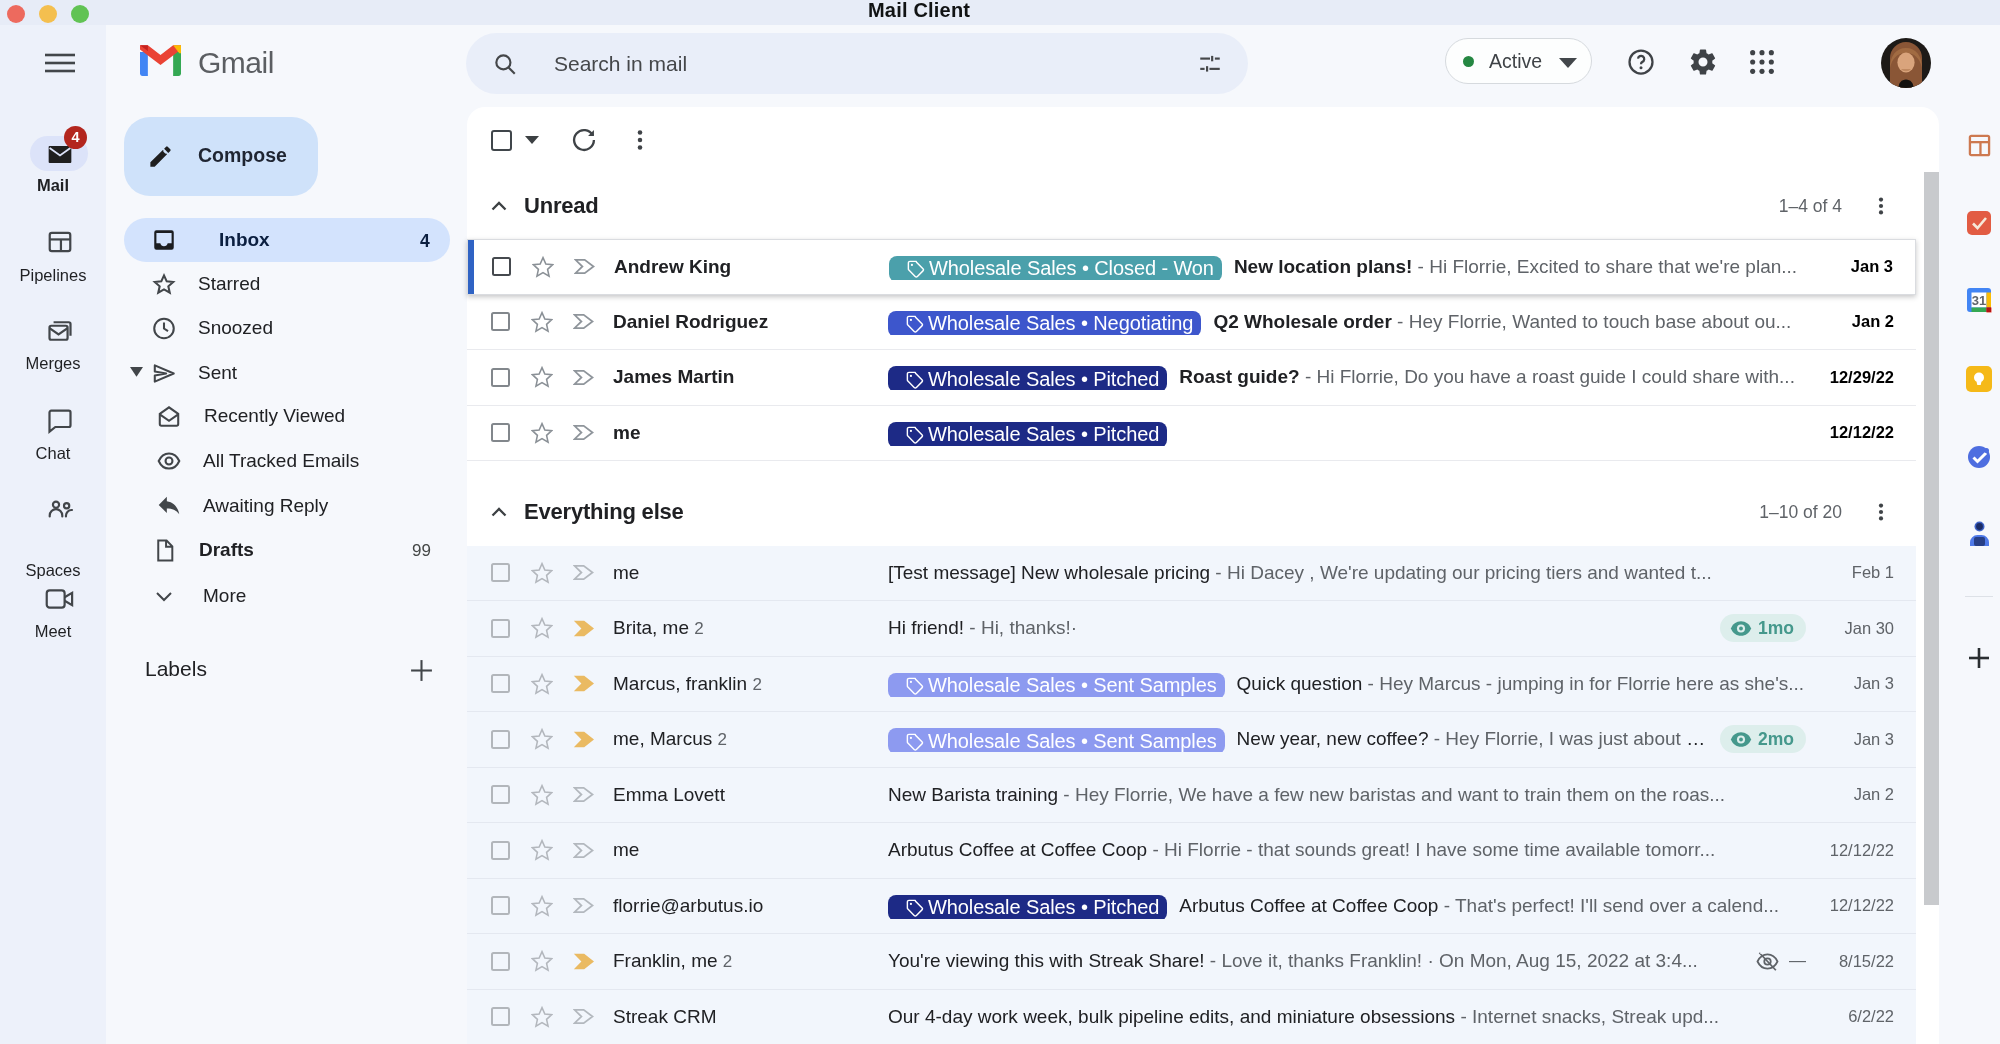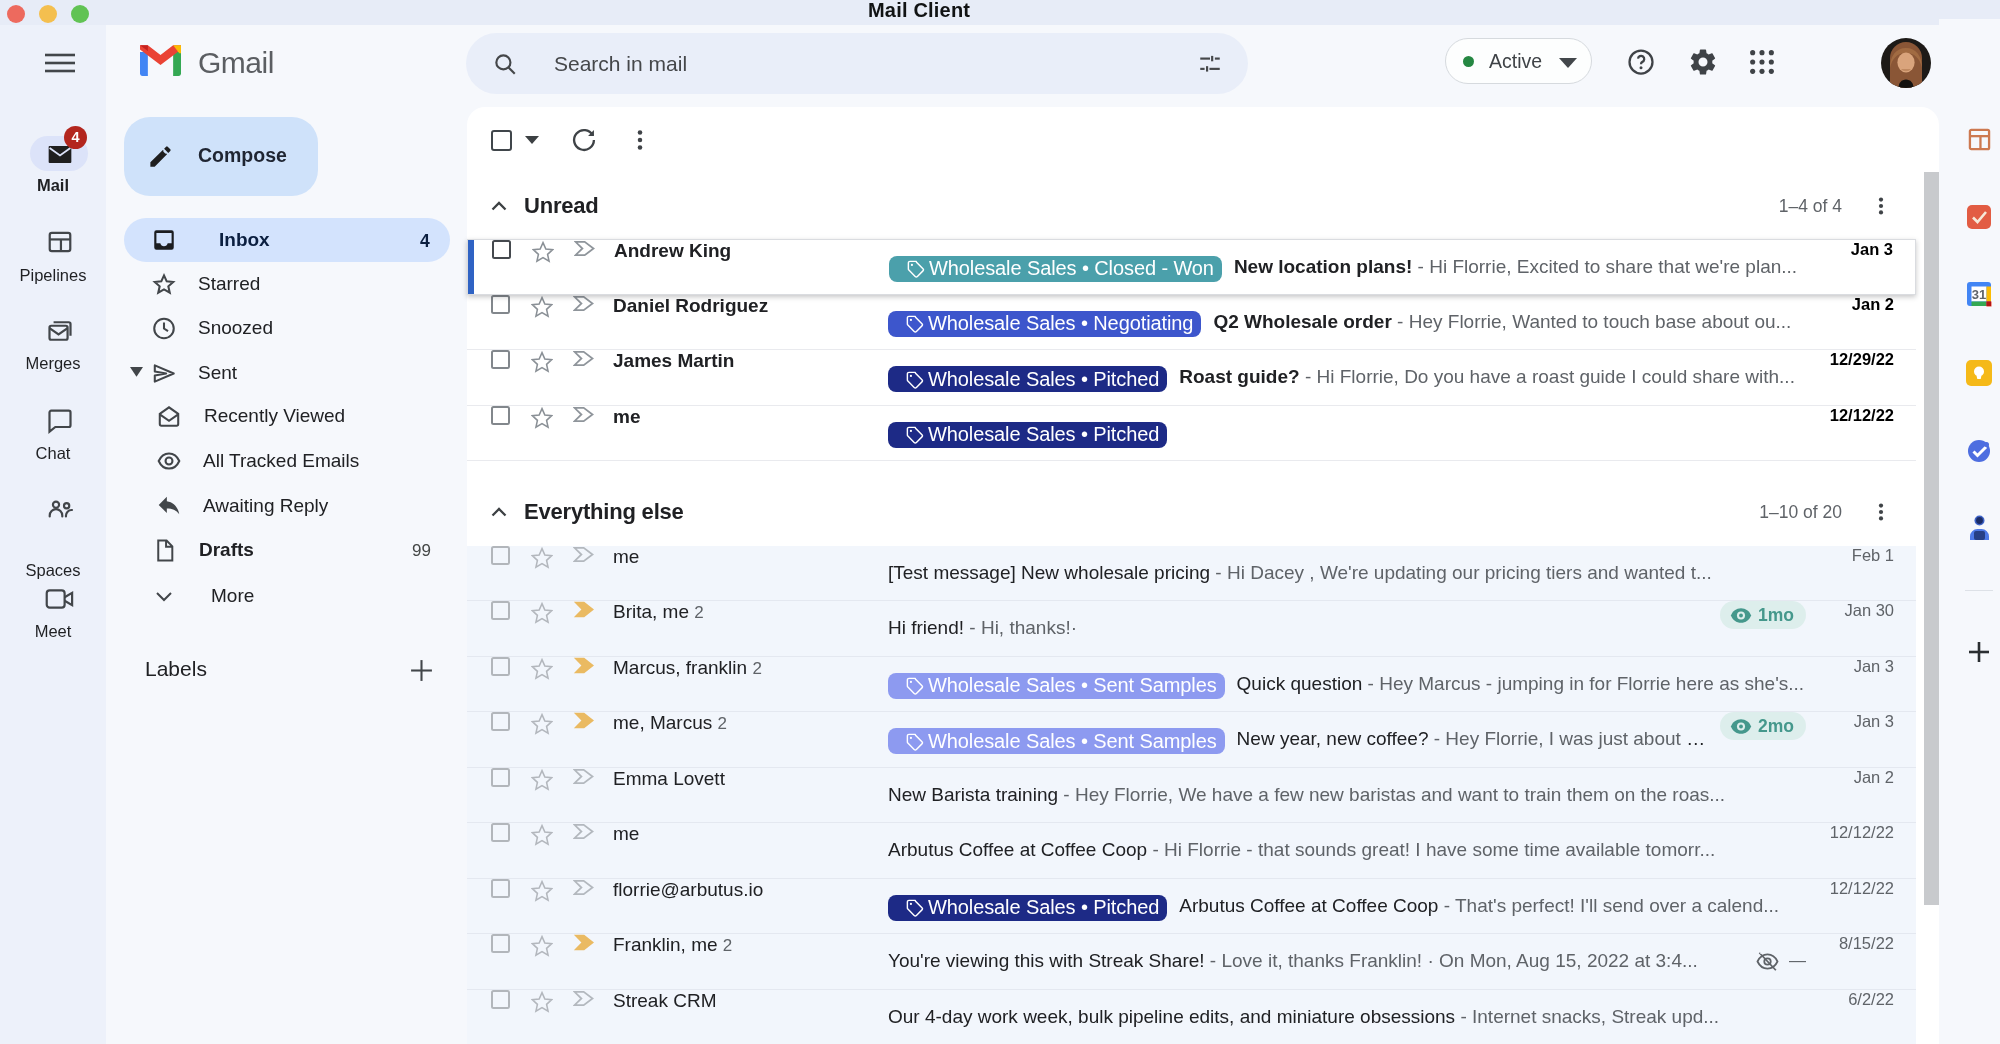--- a/index.html
+++ b/index.html
@@ -23,21 +23,21 @@
   .navrow .ic { width:26px; display:flex; justify-content:center; }
   .count { position:absolute; font-size:17px; color:#444746; }
 
   
   .search { position:absolute; left:466px; top:33px; width:782px; height:61px; border-radius:31px; background:#e9eef9; display:flex; align-items:center; }
   .search .ph { font-size:21px; color:#45474a; margin-left:36px; }
 
   
   .card { position:absolute; left:467px; top:107px; width:1472px; height:937px; background:#fff; border-radius:18px 18px 0 0; }
 
-  .row { position:relative; width:1449px; height:55.5px; display:flex; padding-left:24px; padding-right:22px; font-size:19px; }
+  .row { position:relative; width:1449px; height:55.5px; display:flex; align-items:center; padding-left:24px; padding-right:22px; font-size:19px; }
   .row .cb { width:19px; height:19px; border:2.2px solid #82878c; border-radius:2.5px; flex:none; }
   .sel .cb { border-color:#45494e !important; }
   .read .cb { border-color:#b2b6bb; }
   .row .star { flex:none; margin-left:21px; width:22px; display:flex; justify-content:center; }
   .row .mark { flex:none; margin-left:19px; width:24px; display:flex; justify-content:center; }
   .row .sender { flex:none; margin-left:17px; width:275px; color:#202124; white-space:nowrap; overflow:hidden; }
   .row .subj { flex:1; min-width:0; white-space:nowrap; overflow:hidden; text-overflow:ellipsis; color:#202124; display:flex; align-items:center; }
   .row .subj .txt { min-width:0; white-space:nowrap; overflow:hidden; text-overflow:ellipsis; }
   .row .date { flex:none; min-width:88px; text-align:right; font-size:16.5px; white-space:nowrap; }
   .unread .sender, .unread .subj .st, .unread .date { font-weight:700; }
@@ -56,21 +56,21 @@
 
   .sechead { position:relative; width:1449px; display:flex; align-items:center; padding-left:24px; padding-right:24px; }
   .sechead .t { margin-left:17px; font-size:22px; font-weight:600; color:#202124; letter-spacing:-0.2px; }
   .sechead .pag { margin-left:auto; font-size:17.5px; color:#5f6368; }
   .sechead .kb { margin-left:28px; }
 
   
   .thumb { position:absolute; left:1924px; top:172px; width:15px; height:733px; background:#c8cacd; }
 
   
-  .rside { position:absolute; left:1939px; top:19px; width:61px; height:1019px; background:#f6f8fc;padding-left:35px; }
+  .rside { position:absolute; left:1939px; top:25px; width:61px; height:1019px; background:#f6f8fc;padding-left:35px; }
 </style>
 </head>
 <body>
 
 <div class="titlebar">
   <div class="tl" style="left:7px;  background:#ed6a5e;"></div>
   <div class="tl" style="left:39px; background:#f4bf4f;"></div>
   <div class="tl" style="left:71px; background:#61c354;"></div>
   <div class="title">Mail Client</div>
 </div>
@@ -231,21 +231,21 @@
     </span>
   <span style="margin-left:22px; font-weight:700;">Drafts</span>
 </div>
 <div class="count" style="left:412px; top:541px;">99</div>
 <div class="navrow" style="left:151px; top:574px; width:300px;">
   <span class="ic">
       <svg width="24" height="24" viewBox="0 0 24 24">
         <path fill="none" stroke="#42464a" stroke-width="2" d="M5 9 l7 7 7 -7"></path>
       </svg>
     </span>
-  <span style="margin-left:34px;">More</span>
+  <span style="margin-left:26px;">More</span>
 </div>
 
 <div class="abs" style="left:145px; top:657px; font-size:21px; font-weight:500; color:#202124;">Labels</div>
 <svg class="abs" style="left:409px; top:658px;" width="25" height="25" viewBox="0 0 24 24">
     <g stroke="#42464a" stroke-width="2">
       <line x1="12" y1="2" x2="12" y2="22"></line>
       <line x1="2" y1="12" x2="22" y2="12"></line>
     </g>
   </svg>
 

